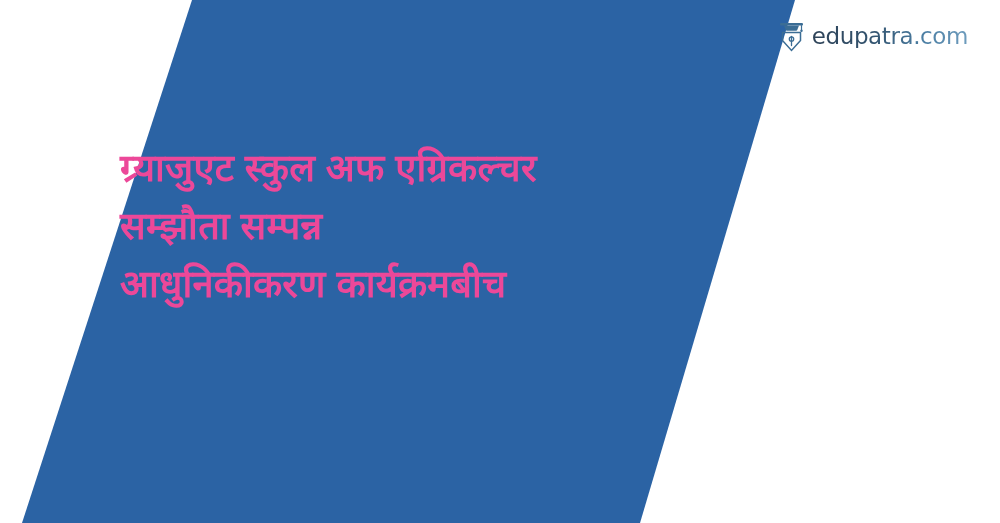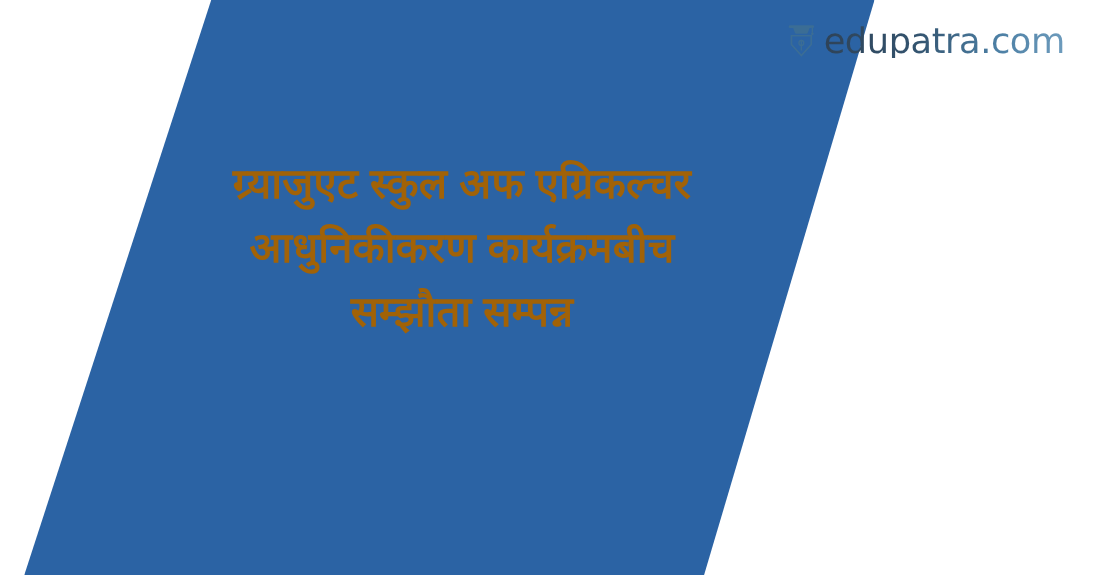--- a/index.html
+++ b/index.html
@@ -37,22 +37,22 @@
     z-index: 1;
   }
 
   
   .headline {
     position: absolute;
     z-index: 3;
     left: 120px;
     top: 140px;
     width: 600px;
-    text-align: center;
-    color: #a16207;
+    text-align: left;
+    color: #ec4899;
     font-weight: bold;
     font-size: 38px;
     line-height: 1.52;
     letter-spacing: 0.2px;
     font-family: "Liberation Sans", "DejaVu Sans", sans-serif;
   }
   .headline .line {
     display: block;
     white-space: nowrap;
   }
@@ -69,43 +69,43 @@
     user-select: none;
   }
   .logo-mark {
     width: 27px;
     height: 33px;
     display: block;
     flex: 0 0 auto;
   }
   .logo-text {
     font-family: "DejaVu Sans", "Liberation Sans", sans-serif;
-    font-size: 32px;
+    font-size: 23px;
     font-weight: 400;
     letter-spacing: -0.4px;
     line-height: 1;
     white-space: nowrap;
     background: linear-gradient(95deg, #2e4257 0%, #33536e 38%, #4c7fa4 72%, #6e9cbd 100%);
     -webkit-background-clip: text;
     background-clip: text;
     color: #35566f;
     -webkit-text-fill-color: transparent;
   }
 </style>
 </head>
 <body>
 
 <div id="banner">
 
   <div class="blue-shape"></div>
 
   <div class="headline">
     <span class="line">ग्र्याजुएट स्कुल अफ एग्रिकल्चर</span>
+    <span class="line">सम्झौता सम्पन्न</span>
     <span class="line">आधुनिकीकरण कार्यक्रमबीच</span>
-    <span class="line">सम्झौता सम्पन्न</span>
   </div>
 
   <div class="logo">
     <svg class="logo-mark" viewBox="0 0 54 66" aria-hidden="true">
 
       <rect x="4" y="6" width="46" height="5" rx="2.2" fill="#3b6d95"></rect>
 
       <path d="M12 11 h30 l-3.5 9 a2.4 2.4 0 0 1 -2.2 1.5 h-18.6 a2.4 2.4 0 0 1 -2.2 -1.5 z" fill="#3b6d95"></path>
 
       <path d="M47 11 v8" stroke="#3b6d95" stroke-width="2.4" stroke-linecap="round" fill="none"></path>

